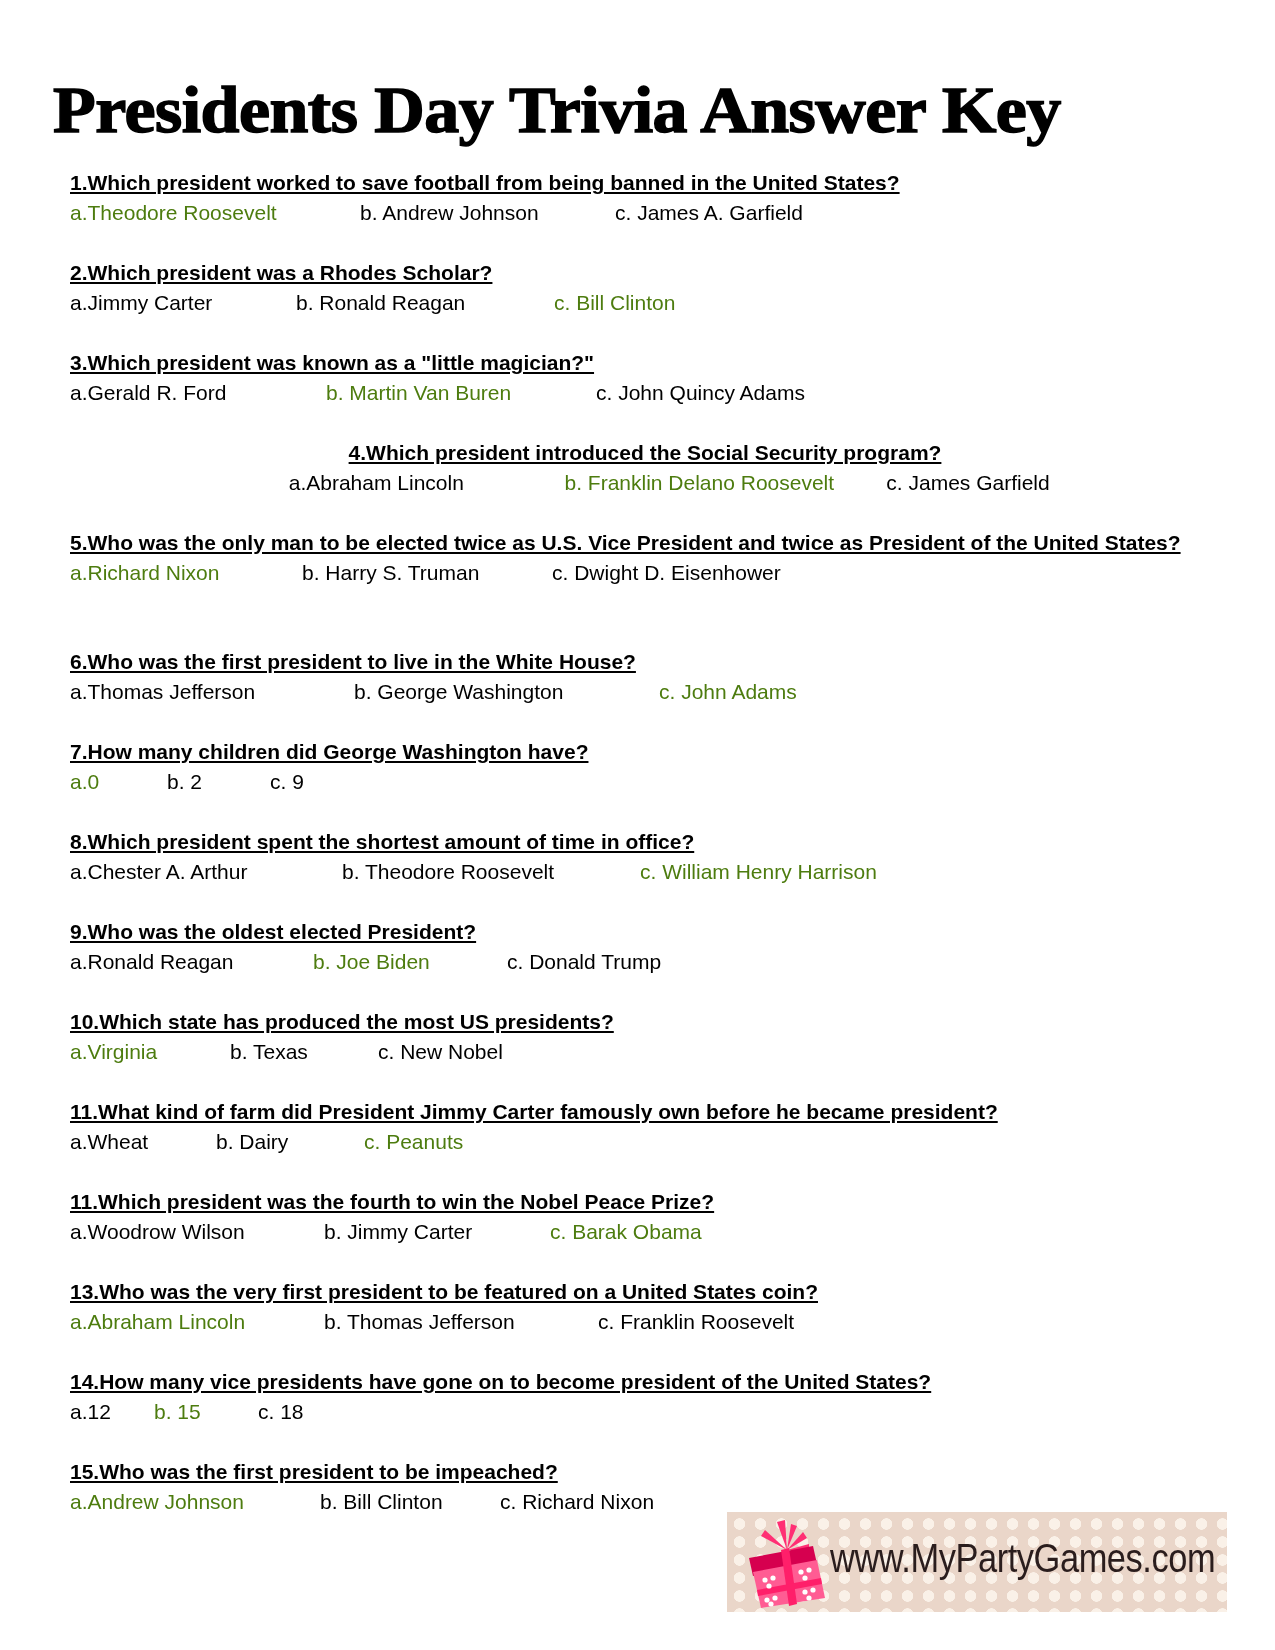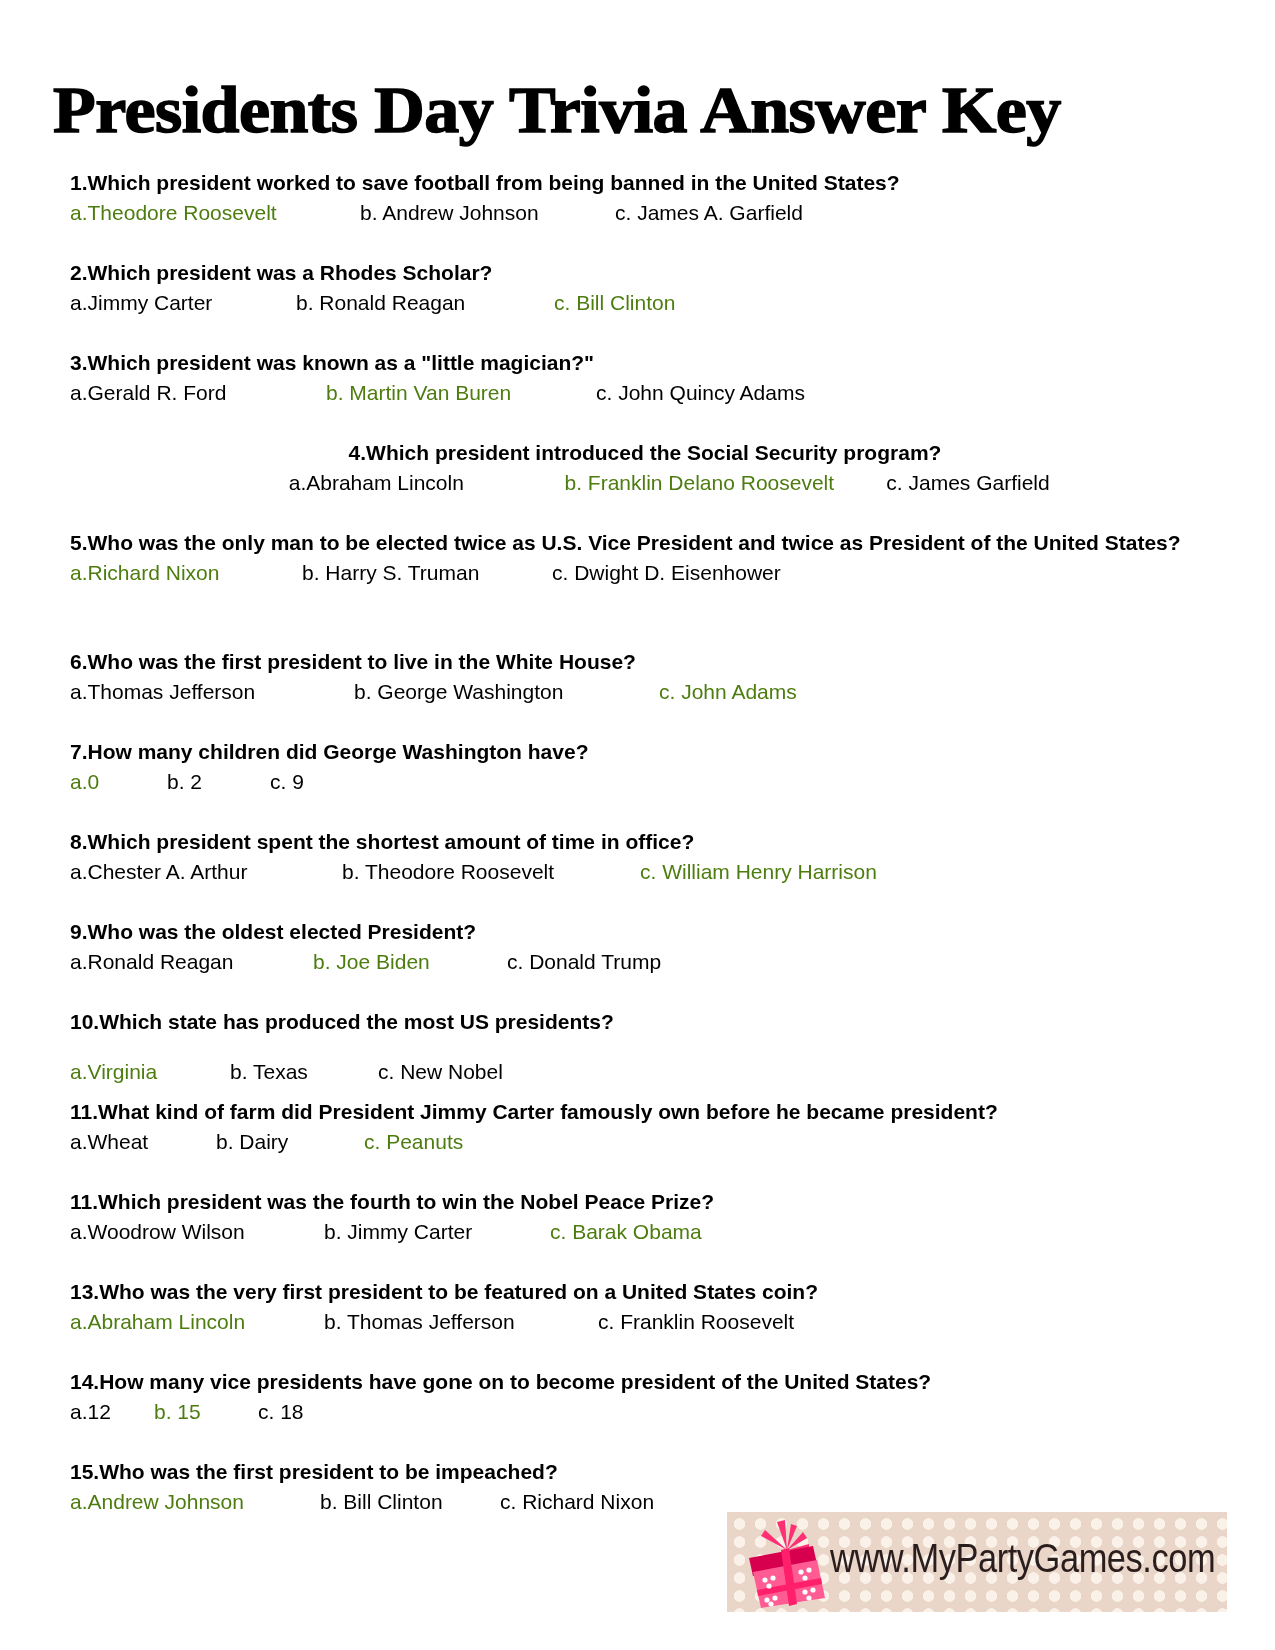--- a/index.html
+++ b/index.html
@@ -6,21 +6,21 @@
     body { width: 1275px; height: 1650px; position: relative; overflow: hidden;
            font-family: "Liberation Sans", sans-serif; color: #000; }
     .title {
       position: absolute; left: 53px; top: 74px; margin: 0;
       font-family: "Liberation Serif", serif; font-weight: 900;
       font-size: 66px; line-height: 72px; letter-spacing: -0.5px;
       transform: scaleX(1.06); transform-origin: left top;
       -webkit-text-stroke: 1.5px #000;
     }
     .qblock { position: absolute; left: 70px; width: 1150px; }
-    .q { font-weight: bold; font-size: 21px; line-height: 30px; margin: 0; white-space: nowrap; }
+    .q { font-weight: bold; font-size: 21px; line-height: 30px; margin: 0; white-space: nowrap; text-decoration: underline; }
     .q.wrap { white-space: normal; width: 1150px; }
     .answers { font-size: 21px; line-height: 30px; white-space: nowrap; }
     .ans { display: inline-block; }
     .ans.correct { color: #4d7c0f; }
     .banner {
       position: absolute; left: 727px; top: 1512px; width: 500px; height: 100px;
       background-color: #ead6c9;
       background-image: radial-gradient(circle, #faf1e8 5.5px, transparent 6px);
       background-size: 21px 18px;
       background-position: 2px 3px;
@@ -96,21 +96,21 @@
 <div class="qblock" style="top:917px;">
   <p class="q">9.Who was the oldest elected President?</p>
   <div class="answers">
     <span class="ans" style="width:243px;">a.Ronald Reagan</span><span class="ans correct" style="width:194px;">b. Joe Biden</span><span class="ans">c. Donald Trump</span>
   </div>
 </div>
 
 <div class="qblock" style="top:1007px;">
   <p class="q">10.Which state has produced the most US presidents?</p>
   <div class="answers">
-    <span class="ans correct" style="width:160px;">a.Virginia</span><span class="ans" style="width:148px;margin-top:20px;">b. Texas</span><span class="ans">c. New Nobel</span>
+    <span class="ans correct" style="width:160px;">a.Virginia</span><span class="ans" style="width:148px;">b. Texas</span><span class="ans">c. New Nobel</span>
   </div>
 </div>
 
 <div class="qblock" style="top:1097px;">
   <p class="q">11.What kind of farm did President Jimmy Carter famously own before he became president?</p>
   <div class="answers">
     <span class="ans" style="width:146px;">a.Wheat</span><span class="ans" style="width:148px;">b. Dairy</span><span class="ans correct">c. Peanuts</span>
   </div>
 </div>
 

